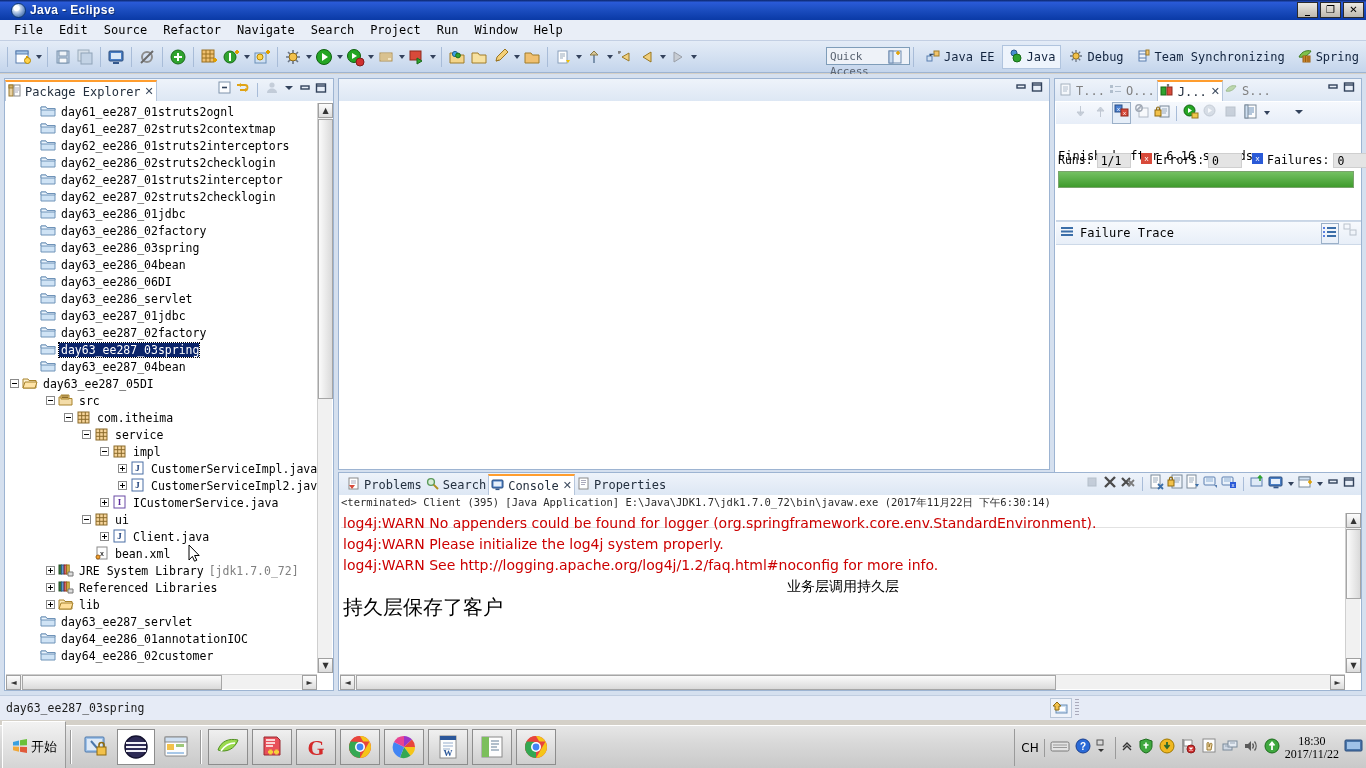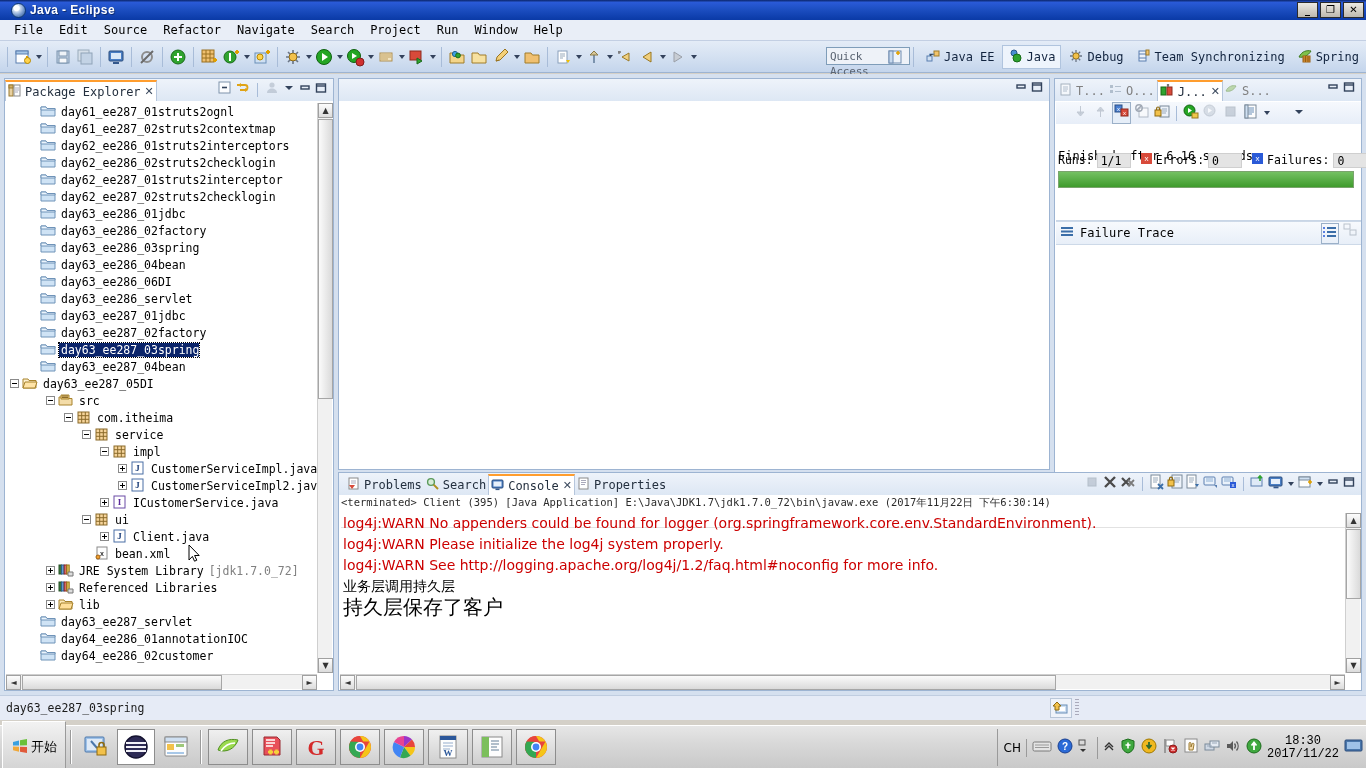--- a/index.html
+++ b/index.html
@@ -240,21 +240,21 @@
   .qbtn.sel { background:#fff; border:1px solid #8d8d8d; }
   .taskwin { height:36px; border:1px solid #8d8d8d;
              background: linear-gradient(180deg,#f0f0f0,#cfcfcf);
              display:flex; align-items:center; justify-content:center; }
   #tray {
     position:absolute; right:2px; top:3px; height:37px;
     display:flex; align-items:center; gap:5px;
     border-left:1px solid #9a9a9a; padding-left:6px;
     font-family:"DejaVu Sans Mono", monospace; font-size:11px; color:#000;
   }
-  #trayclock { text-align:center; line-height:13px; font-family:Liberation Mono, monospace; font-size:12px; }
+  #trayclock { text-align:center; line-height:13px; font-family:Liberation Serif, serif; font-size:12px; }
   .imebox { display:flex; align-items:center; gap:5px; margin-right:4px;
             font-family:"DejaVu Sans", sans-serif; font-size:12px; }
 
   
   #cursor { position:absolute; left:188px; top:470px; width:12px; height:19px; z-index:50; }
 </style>
 </head>
 <body>
 
 <div id="titlebar">
@@ -1234,21 +1234,21 @@
             </svg>
         </span>
       </div>
     </div>
 
     <div id="console-launch">&lt;terminated&gt; Client (395) [Java Application] E:\Java\JDK1.7\jdk1.7.0_72\bin\javaw.exe (2017年11月22日 下午6:30:14)</div>
     <div id="console-out">
         <div style="color: rgb(204, 0, 0);">log4j:WARN No appenders could be found for logger (org.springframework.core.env.StandardEnvironment).</div>
         <div style="color: rgb(204, 0, 0);">log4j:WARN Please initialize the log4j system properly.</div>
         <div style="color: rgb(204, 0, 0);">log4j:WARN See http://logging.apache.org/log4j/1.2/faq.html#noconfig for more info.</div>
-        <div style="color: rgb(0, 0, 0); font-size: 14px;">业务层调用持久层</div>
+        <div style="color: rgb(0, 0, 0); font-size: 14px; text-align: center;">业务层调用持久层</div>
         <div style="color: rgb(0, 0, 0); font-size: 20px;">持久层保存了客户</div>
       </div>
 
     <div class="sbv" style="top:40px;bottom:17px">
       <div class="btn" style="top:0">▲</div>
       <div class="thumb" style="top:16px;height:70px"></div>
       <div class="btn" style="bottom:0">▼</div>
     </div>
     <div class="sbh">
       <div class="btn" style="left:0">◄</div>

